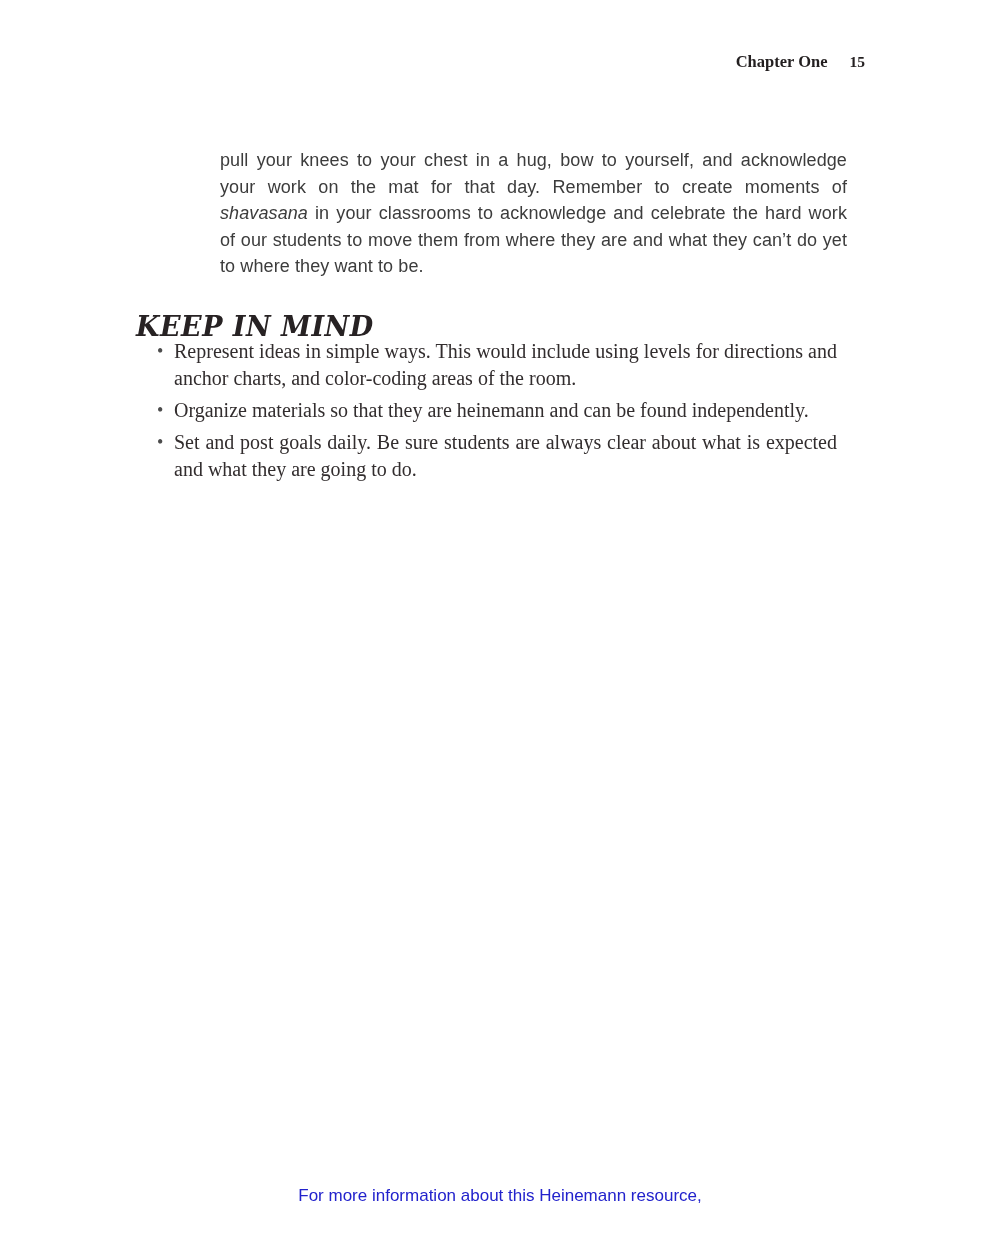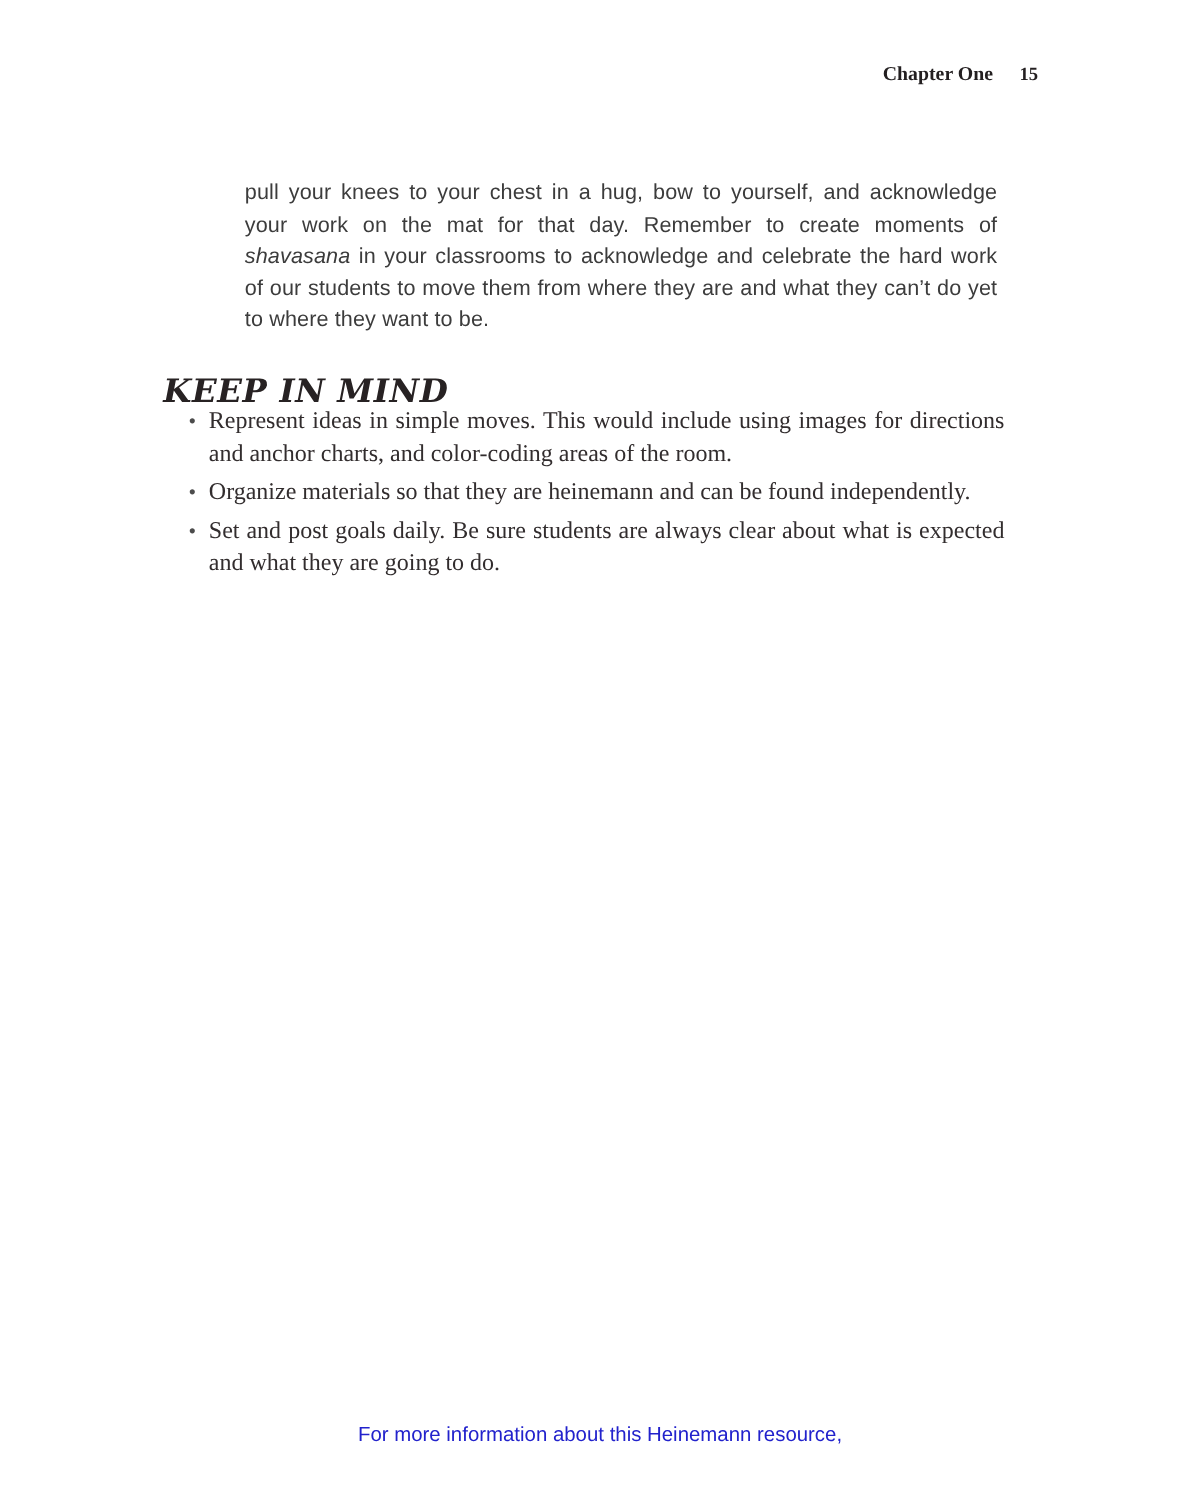--- a/index.html
+++ b/index.html
@@ -42,21 +42,21 @@
   .page-number {
     font-family: "Liberation Serif", serif;
     font-weight: 700;
     font-size: 15.5px;
     margin-left: 22px;
   }
 
   
   .intro-paragraph {
     position: absolute;
-    left: 204px;
+    left: 220px;
     top: 129px;
     width: 627px;
     font-family: "Liberation Sans", sans-serif;
     font-size: 18px;
     line-height: 26.5px;
     text-align: justify;
     color: #3c3c3c;
     letter-spacing: 0.1px;
   }
   .intro-paragraph .ital { font-style: italic; }
@@ -139,21 +139,21 @@
 
   <p class="intro-paragraph"><span>pull your knees to your chest in a hug, bow to yourself, and acknowledge your work on the mat for that day. Remember to create moments of </span><span class="ital">shavasana</span><span> in your classrooms to acknowledge and celebrate the hard work of our students to move them from where they are and what they can’t do yet to where they want to be.</span></p>
 
   <h2 class="section-heading">KEEP IN MIND</h2>
 
   <div class="body-block">
 
     <div class="bullet-list">
       <div class="bullet-item">
         <span class="bullet-marker">•</span>
-        <span class="bullet-text">Represent ideas in simple moves. This would include using images for directions and anchor charts, and color-coding areas of the room.</span>
+        <span class="bullet-text">Represent ideas in simple ways. This would include using levels for directions and anchor charts, and color-coding areas of the room.</span>
       </div>
       <div class="bullet-item">
         <span class="bullet-marker">•</span>
         <span class="bullet-text">Organize materials so that they are heinemann and can be found independently.</span>
       </div>
       <div class="bullet-item">
         <span class="bullet-marker">•</span>
         <span class="bullet-text">Set and post goals daily. Be sure students are always clear about what is expected and what they are going to do.</span>
       </div>
     </div>

